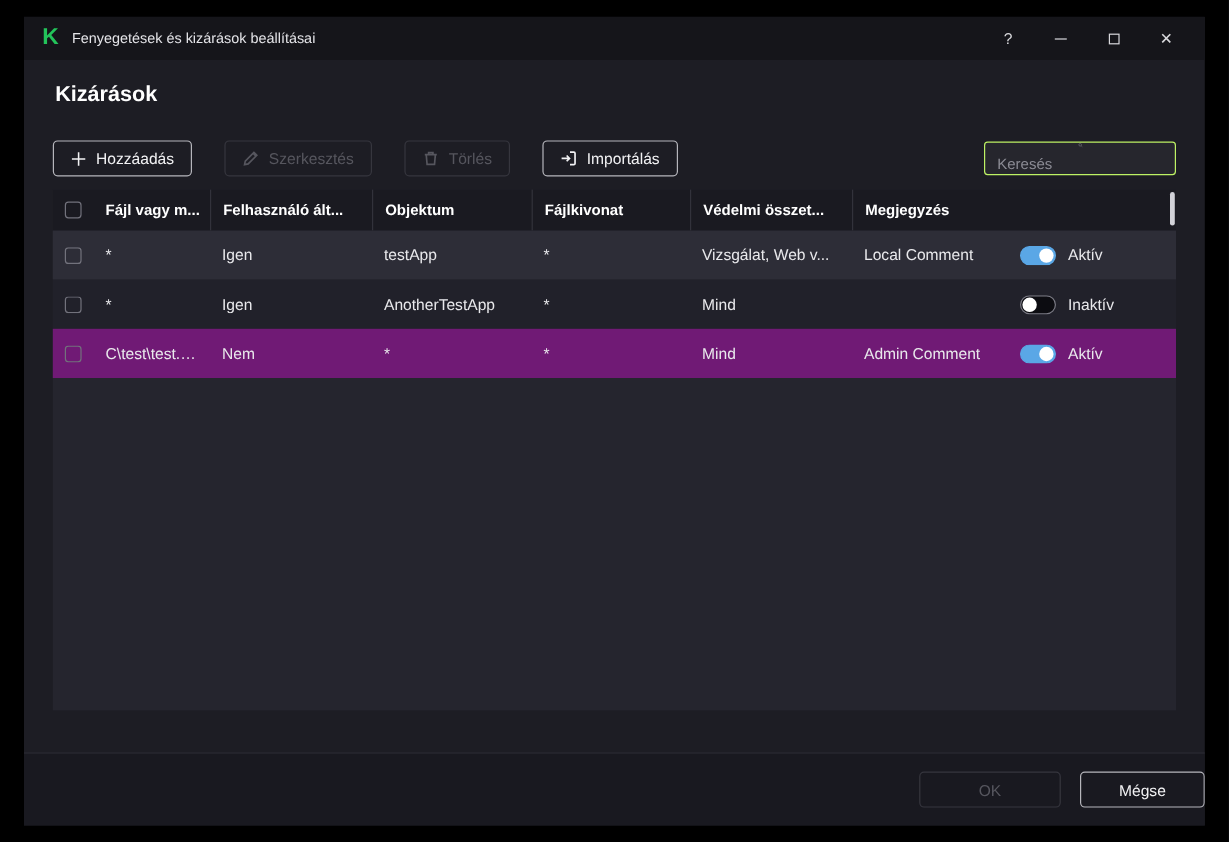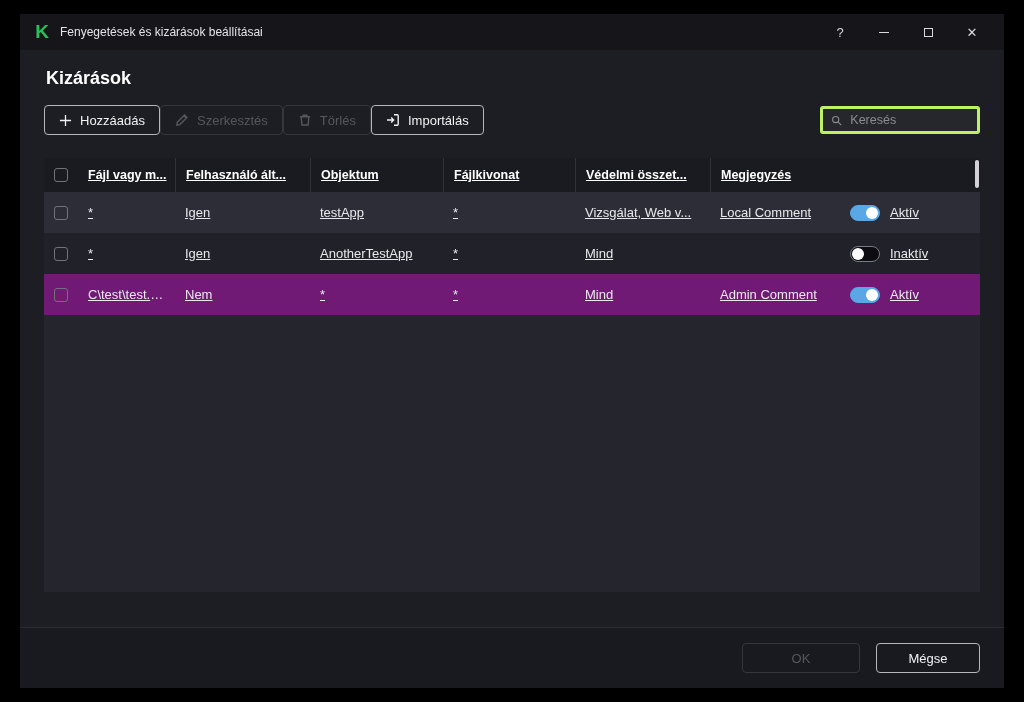--- a/index.html
+++ b/index.html
@@ -30,51 +30,50 @@
   }
   .glyph-min { display:inline-block; width:10px; height:0; border-top:1px solid #d8d8dc; }
   .glyph-max { display:inline-block; width:9px; height:9px; border:1px solid #d8d8dc; }
   
   .page-title {
     font-size:18px; font-weight:bold; color:#ffffff;
     margin:18px 16px 0 26px;
   }
   
   .toolbar {
-    display:flex; align-items:center; gap:0;
-    margin:16px 24px 0 24px;
+    display:flex; align-items:center; gap:27px;
+    margin:28px 24px 0 24px;
   }
   .btn {
     height:30px; display:inline-flex; align-items:center; gap:8px;
     padding:0 14px; border:1px solid #b6b6bc; border-radius:4px;
     background:transparent; color:#f2f2f4; font-size:13px; cursor:pointer;
     white-space:nowrap;
   }
   .btn svg { flex:none; }
   .btn.disabled { border-color:#36363e; color:#56565e; cursor:default; }
   .btn.disabled svg { stroke:#56565e; }
   .search {
     margin-left:auto; width:160px; height:28px; display:flex; align-items:center;
-    background:#26262d; border:3px solid #bef264; border-radius:3px; padding:0 8px; gap:6px;
+    background:#26262d; border:1px solid #bef264; border-radius:3px; padding:0 8px; gap:6px;flex-direction:column;
   }
   .search input {
     background:transparent; border:none; outline:none; color:#e9e9ec;
     font-size:12.5px; width:100%; font-family:"Liberation Sans", sans-serif;
   }
   .search input::placeholder { color:#8b8b94; }
   
   .table {
     position:absolute; left:24px; right:24px; top:144px; height:434px;
     background:#25252e;
   }
   .thead, .trow {
     display:grid;
     grid-template-columns:34px 97px 135px 133px 132px 135px 130px 1fr;
     align-items:center;
-    text-decoration:underline;
   }
   .thead {
     height:34px; background:#1a1a21; font-size:12.5px; font-weight:bold; color:#ffffff;
     position:relative;
   }
   .thead .cell { border-left:1px solid #32323b; height:100%; display:flex; align-items:center; }
   .thead .cell.nosep { border-left:none; }
   .cell { padding:0 10px; overflow:hidden; white-space:nowrap; text-overflow:ellipsis; }
   .cell.ck { display:flex; justify-content:center; padding:0; }
   .trow { height:41px; font-size:13px; color:#e9e9ec; }
@@ -98,21 +97,21 @@
   .toggle.on .knob { left:auto; right:1px; top:1px; }
   .scrollthumb {
     position:absolute; right:1px; top:2px; width:4px; height:28px;
     background:#d2d2d8; border-radius:2px;
   }
   
   .footer {
     position:absolute; left:0; right:0; bottom:0; height:61px;
     background:#191920; border-top:1px solid #2c2c34;
     display:flex; align-items:center; justify-content:flex-end;
-    gap:16px; padding-right:24px;
+    gap:16px; 
   }
   .footer .btn { min-width:118px; justify-content:center; }
   .footer .btn.cancel { min-width:104px; }
   svg.icon { stroke:#f2f2f4; fill:none; stroke-width:1.4; }
 </style>
 </head>
 <body>
 
 <div class="window">
 

